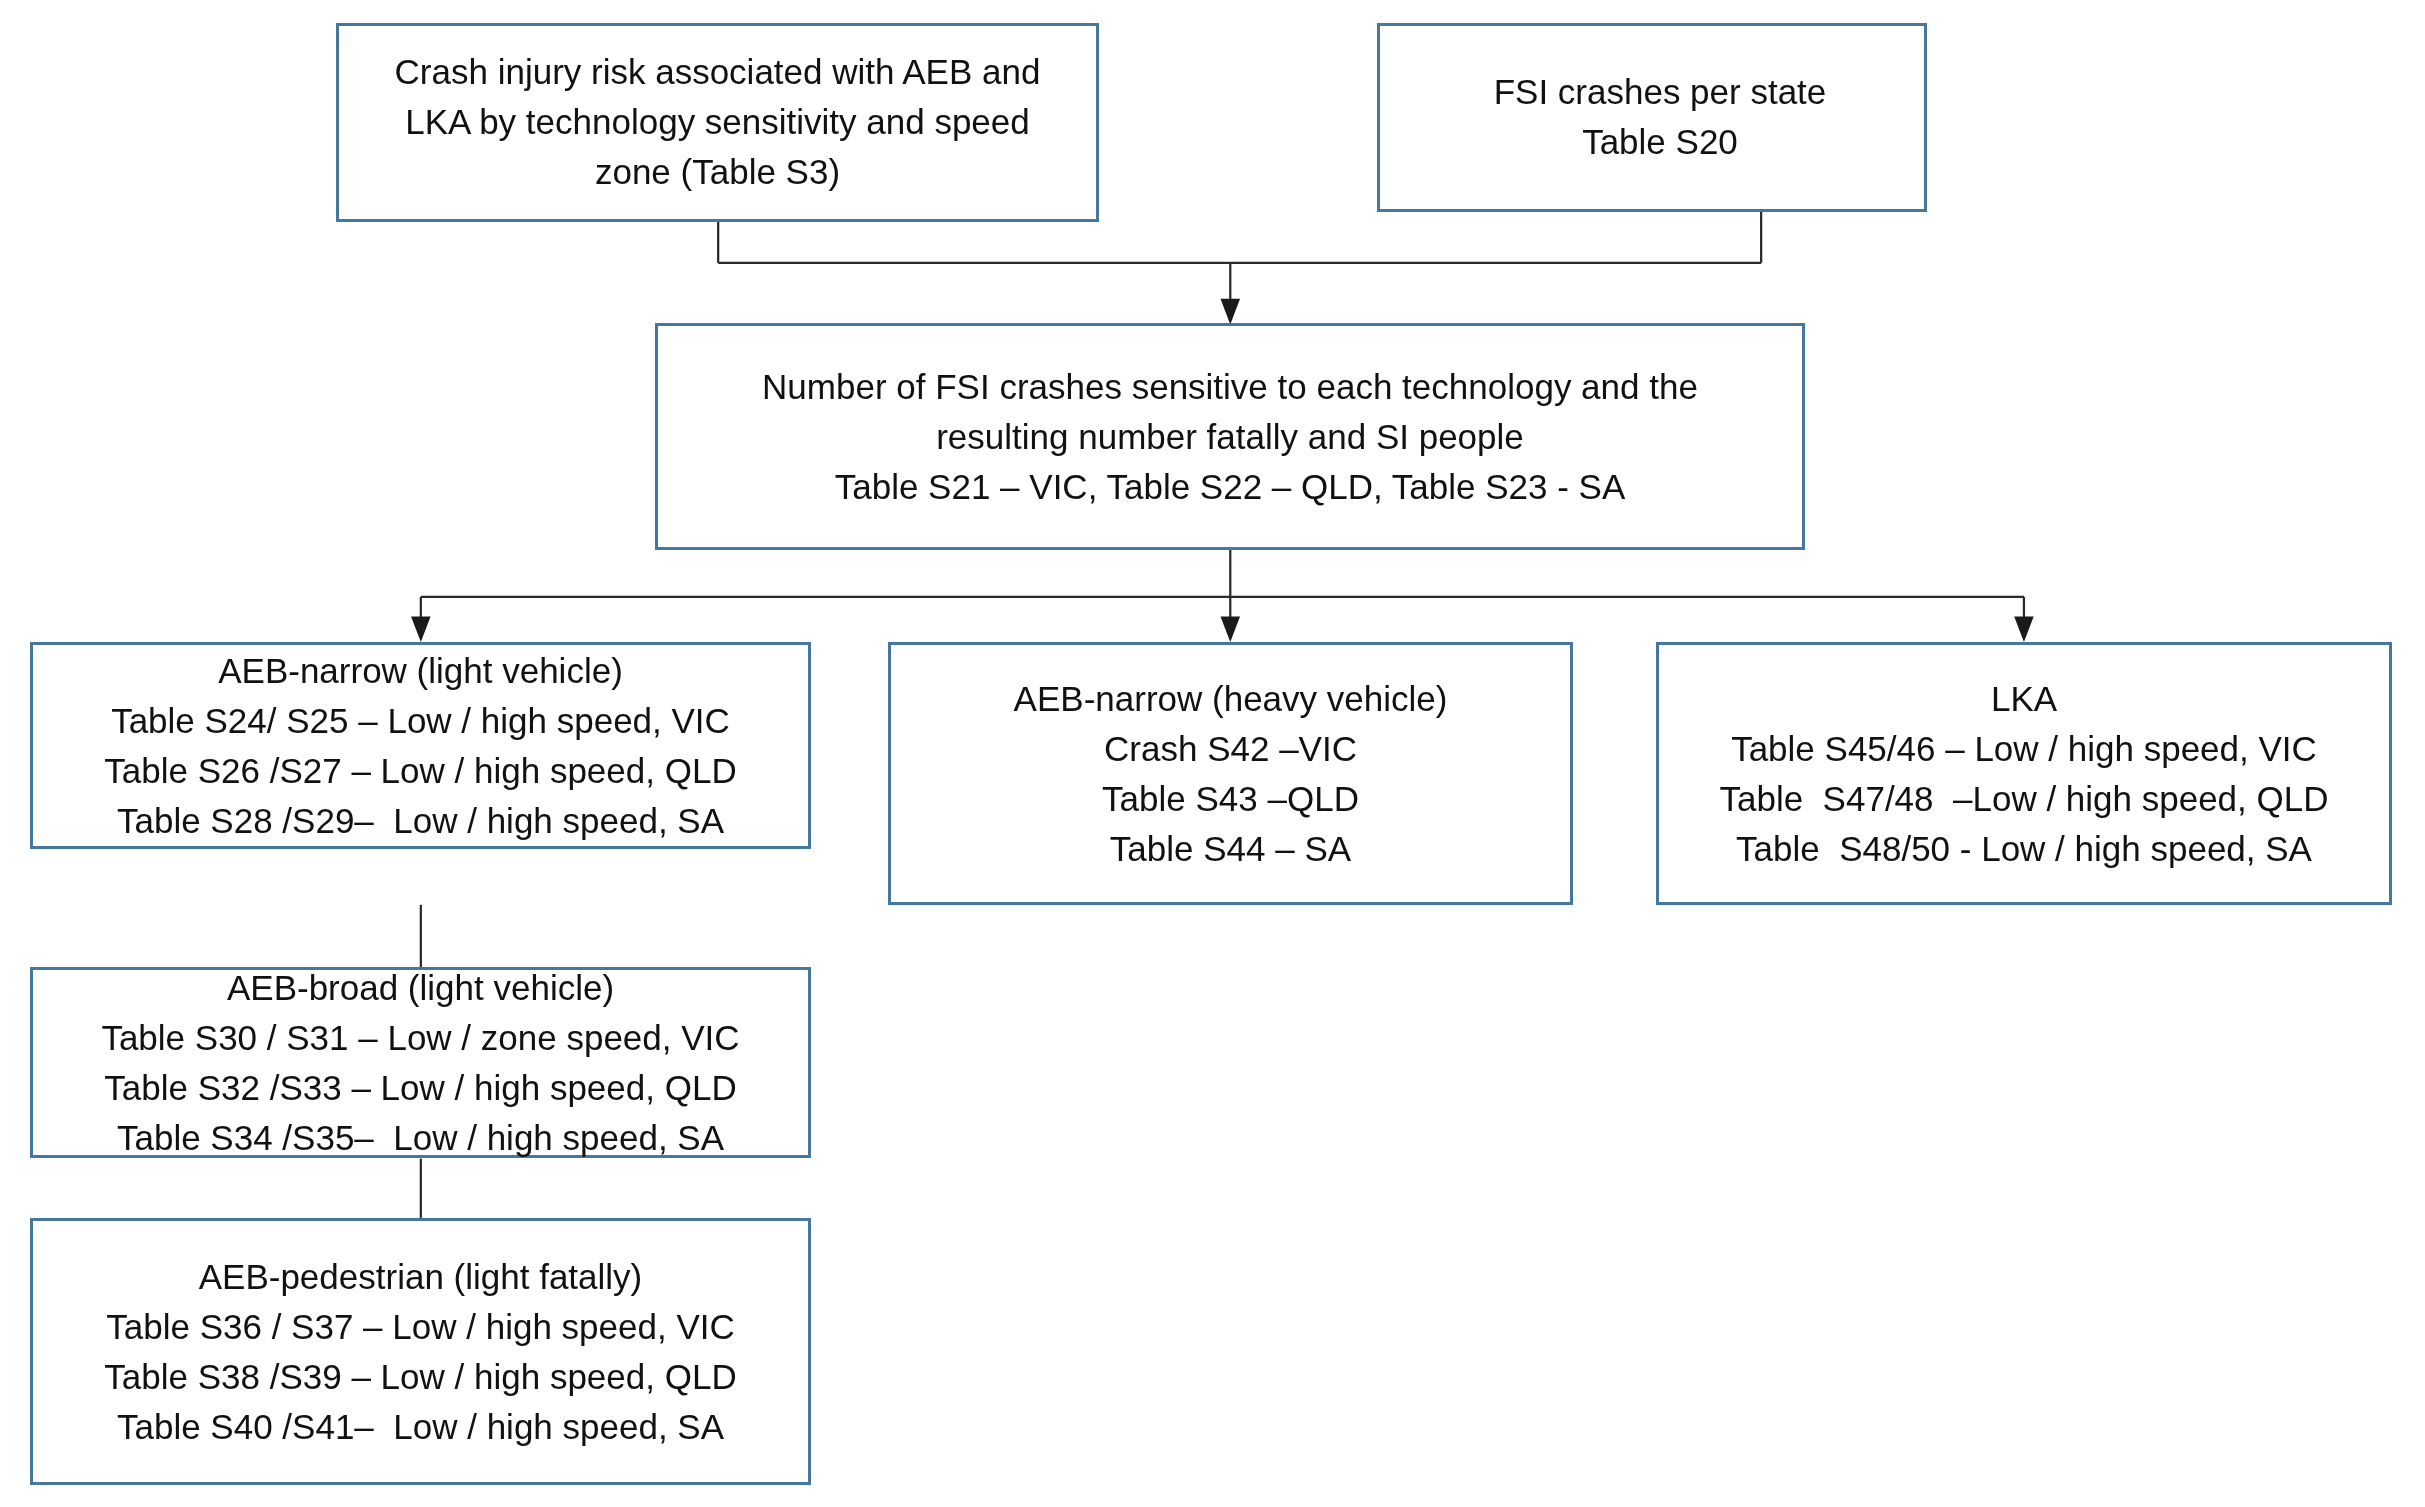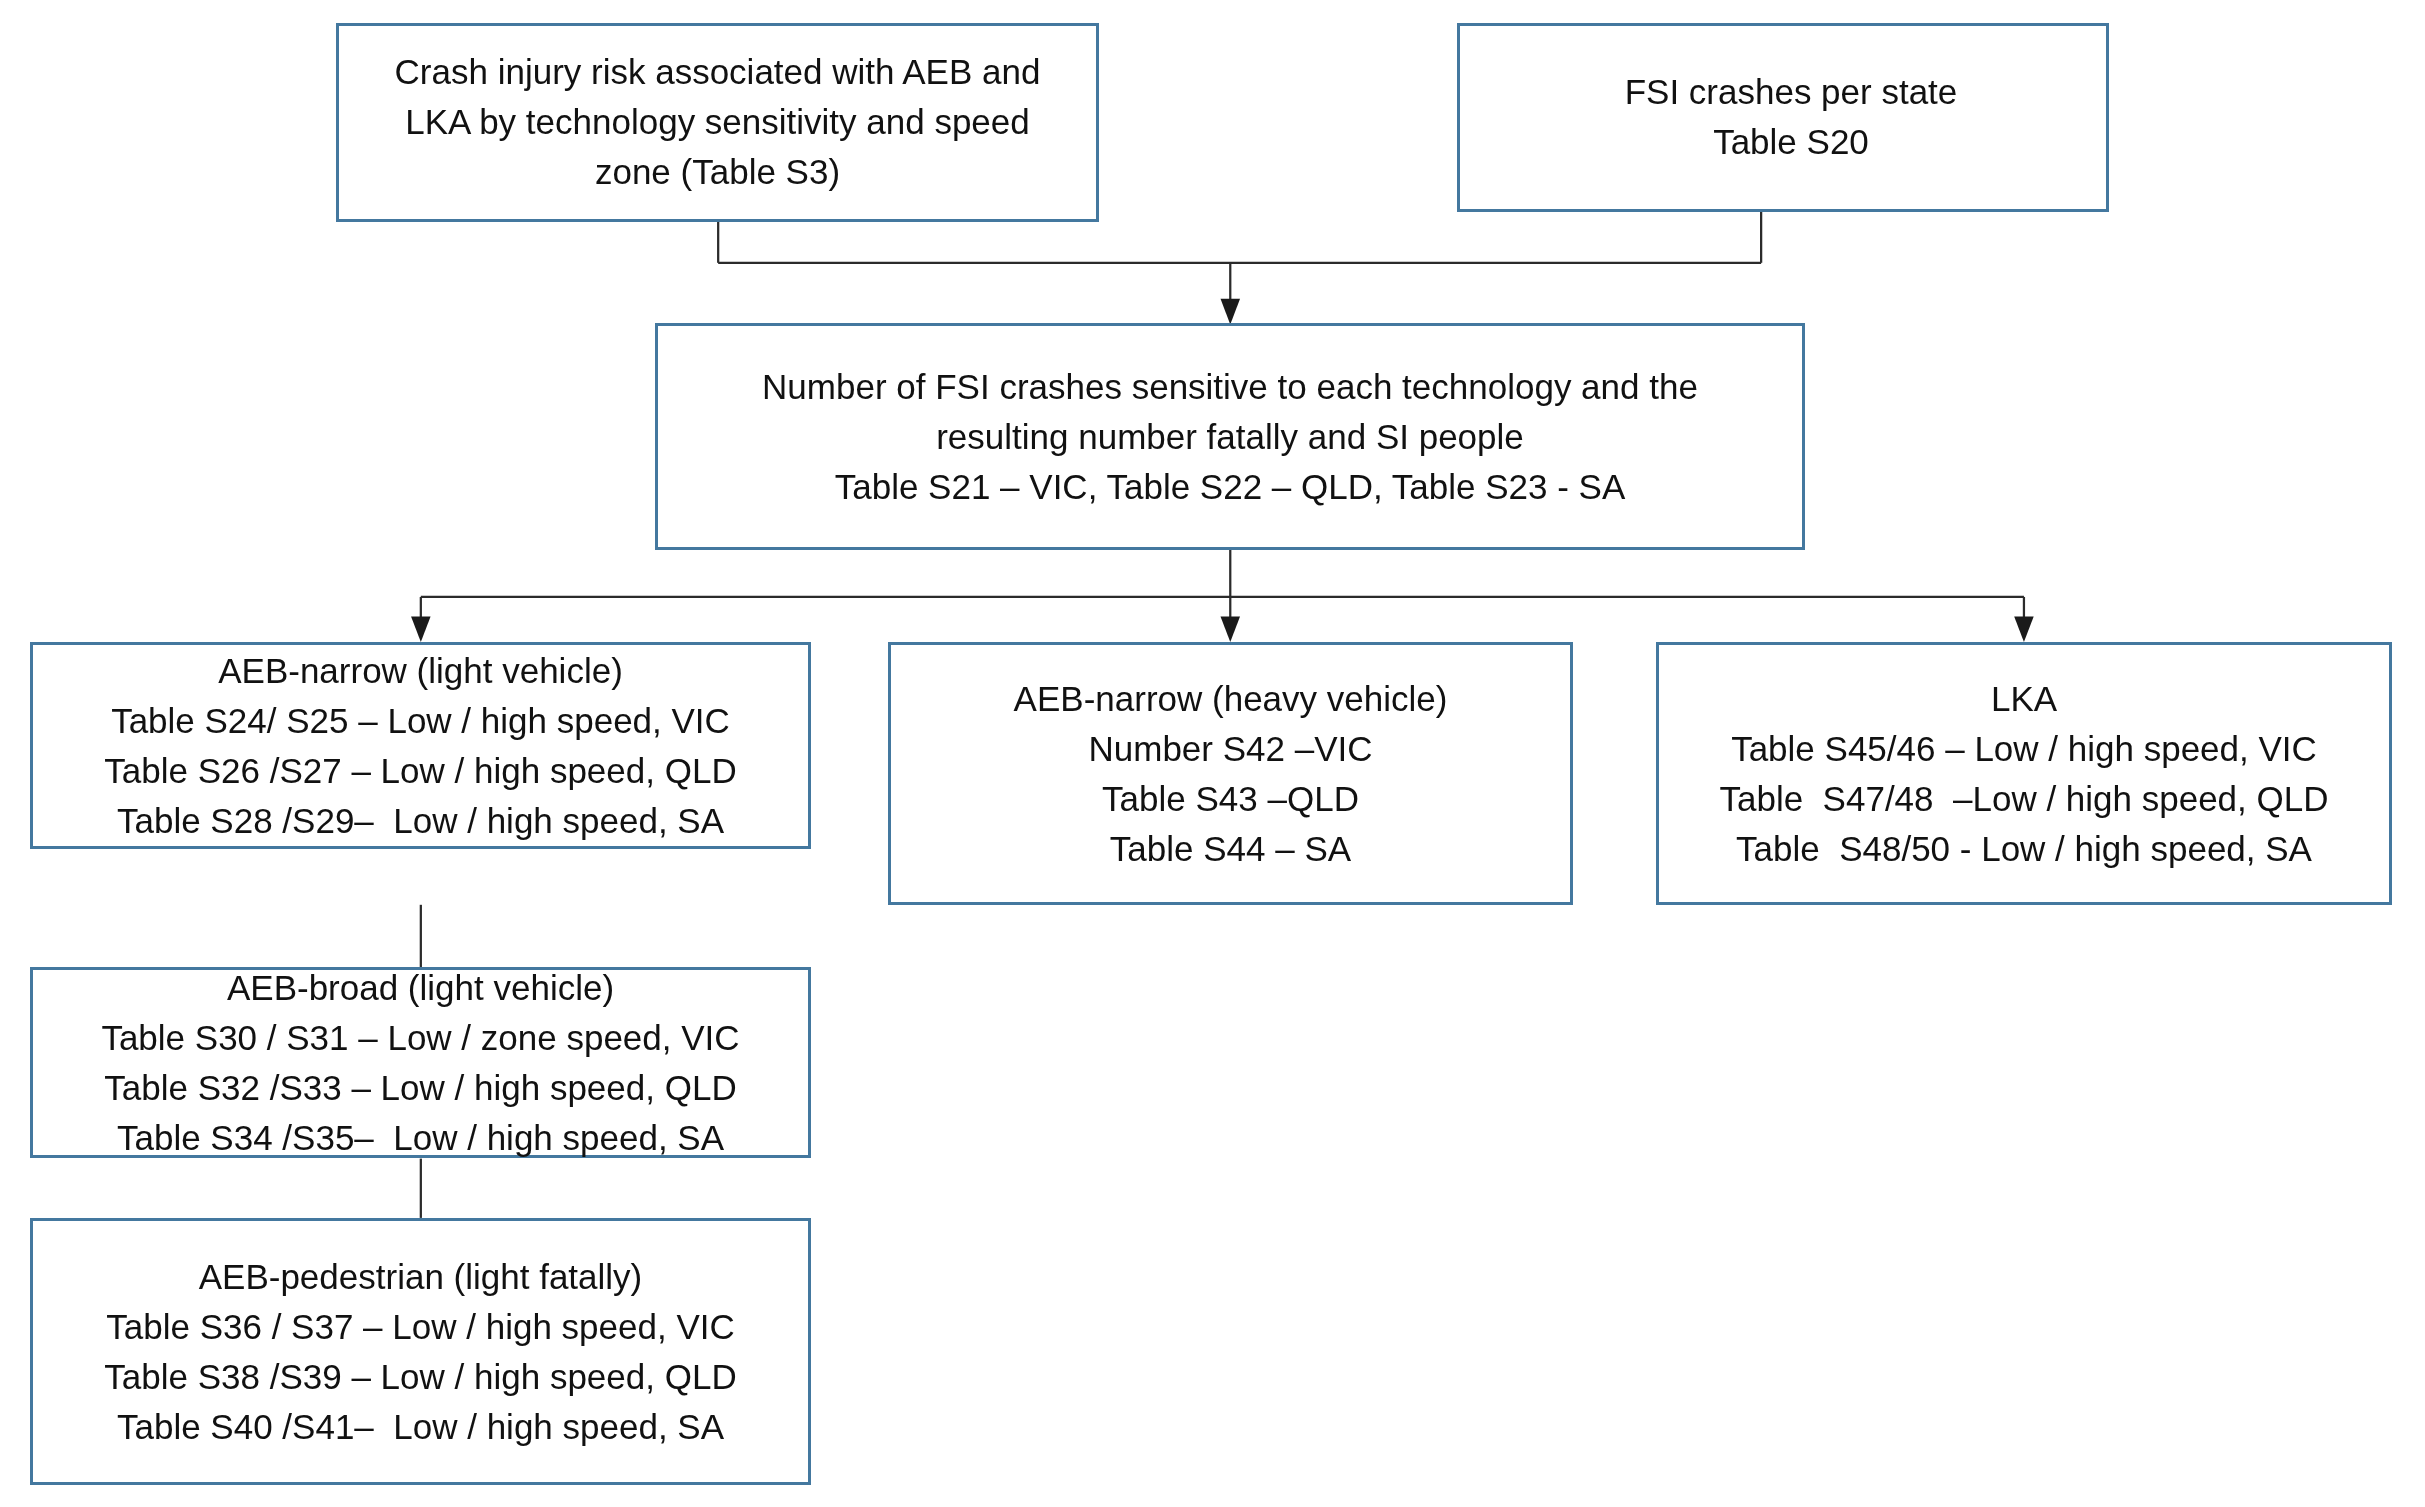--- a/index.html
+++ b/index.html
@@ -25,21 +25,21 @@
     justify-content: center;
     align-items: center;
     text-align: center;
     font-size: 35px;
     line-height: 50px;
   }
   .line { white-space: pre; }
 
   
   #box-s3  { left: 336px;  top: 22.5px;   width: 763px; height: 199px; }
-  #box-s20 { left: 1457px; top: 22.5px;   width: 652px;  height: 189px; padding-left: 16px; }
+  #box-s20 { left: 1377px; top: 22.5px;   width: 550px;  height: 189px; padding-left: 16px; }
   #box-s21 { left: 655px;  top: 323px;  width: 1150px; height: 227px; }
   #box-anl { left: 30px;   top: 642px;  width: 781px; height: 207px; }
   #box-anh { left: 888px; top: 642px;  width: 685px;  height: 263px; text-align: center; }
   #box-lka { left: 1656px; top: 642px;  width: 736px;  height: 263px; }
   #box-ab  { left: 30px;   top: 967px; width: 781px; height: 191px; }
   #box-ap  { left: 30px;   top: 1218px; width: 781px; height: 267px; }
 
   #edges {
     position: absolute;
     left: 0; top: 0;
@@ -102,21 +102,21 @@
 
   <div class="node" id="box-anl">
     <div class="line">AEB-narrow (light vehicle)</div>
     <div class="line">Table S24/ S25 – Low / high speed, VIC</div>
     <div class="line">Table S26 /S27 – Low / high speed, QLD</div>
     <div class="line">Table S28 /S29–  Low / high speed, SA</div>
   </div>
 
   <div class="node" id="box-anh">
     <div class="line">AEB-narrow (heavy vehicle)</div>
-    <div class="line">Number S42 –VIC</div>
+    <div class="line">Crash S42 –VIC</div>
     <div class="line">Table S43 –QLD</div>
     <div class="line">Table S44 – SA</div>
   </div>
 
   <div class="node" id="box-lka">
     <div class="line">LKA</div>
     <div class="line">Table S45/46 – Low / high speed, VIC</div>
     <div class="line">Table  S47/48  –Low / high speed, QLD</div>
     <div class="line">Table  S48/50 - Low / high speed, SA</div>
   </div>

